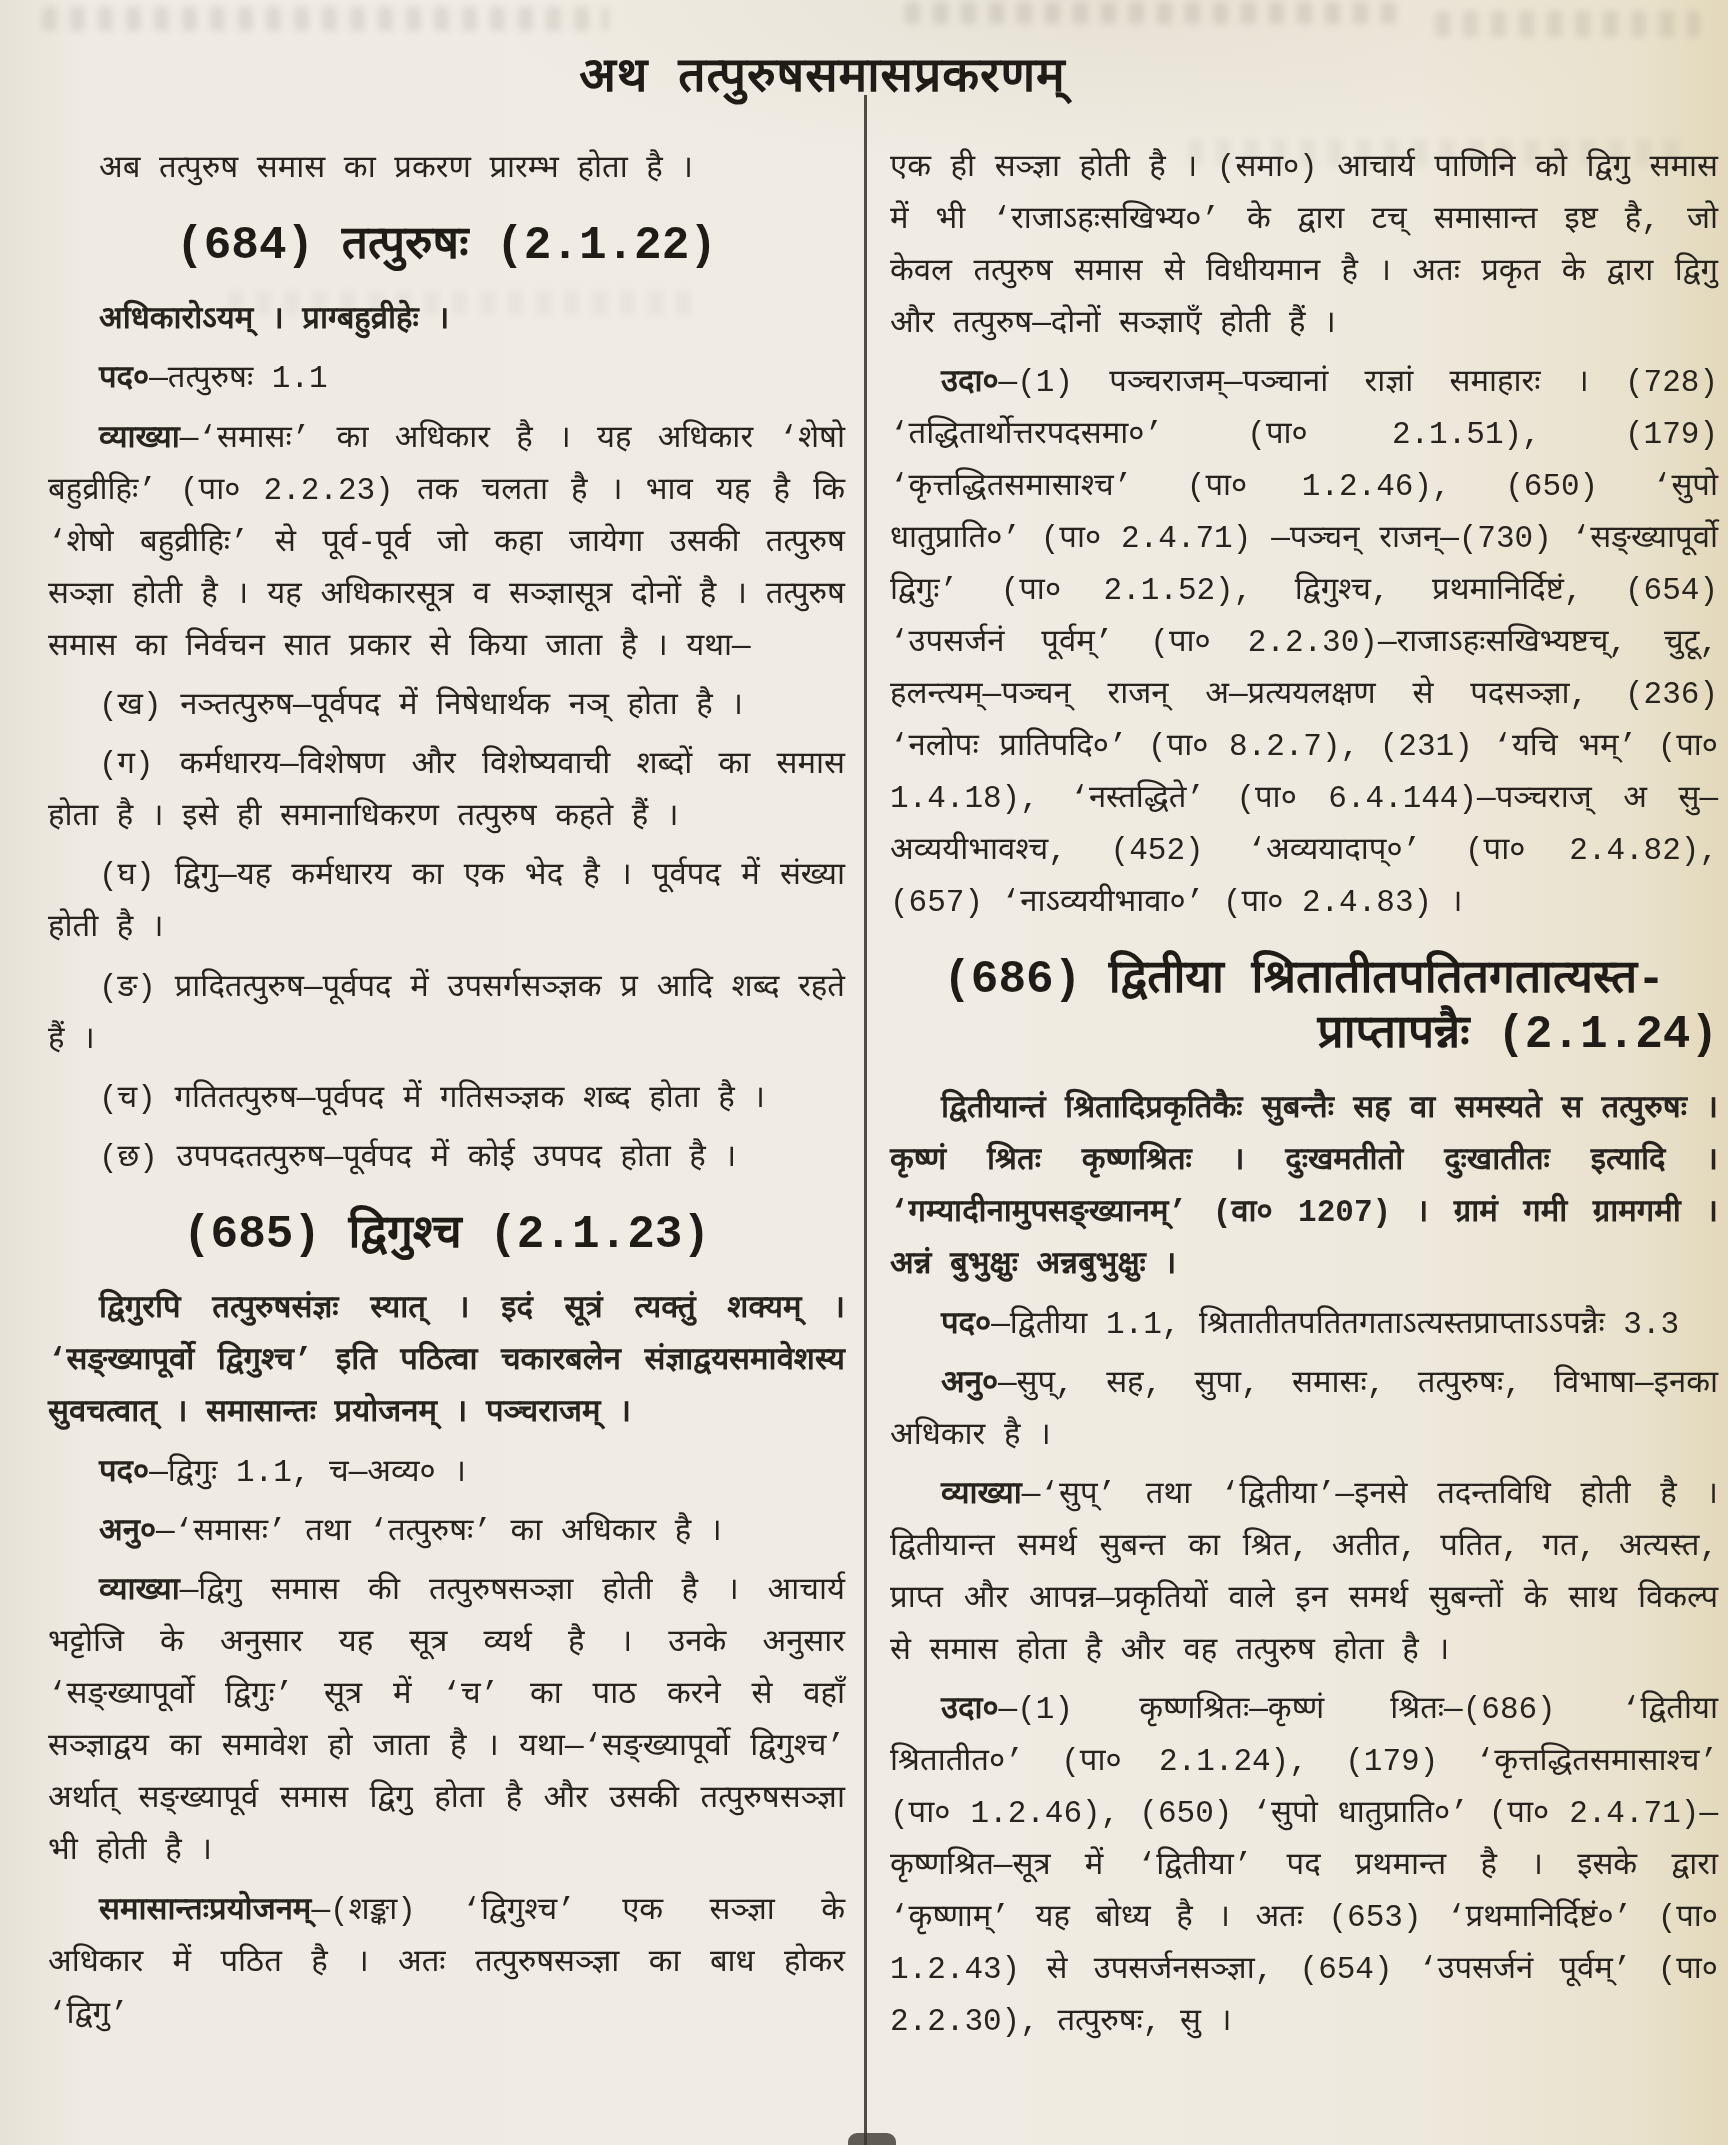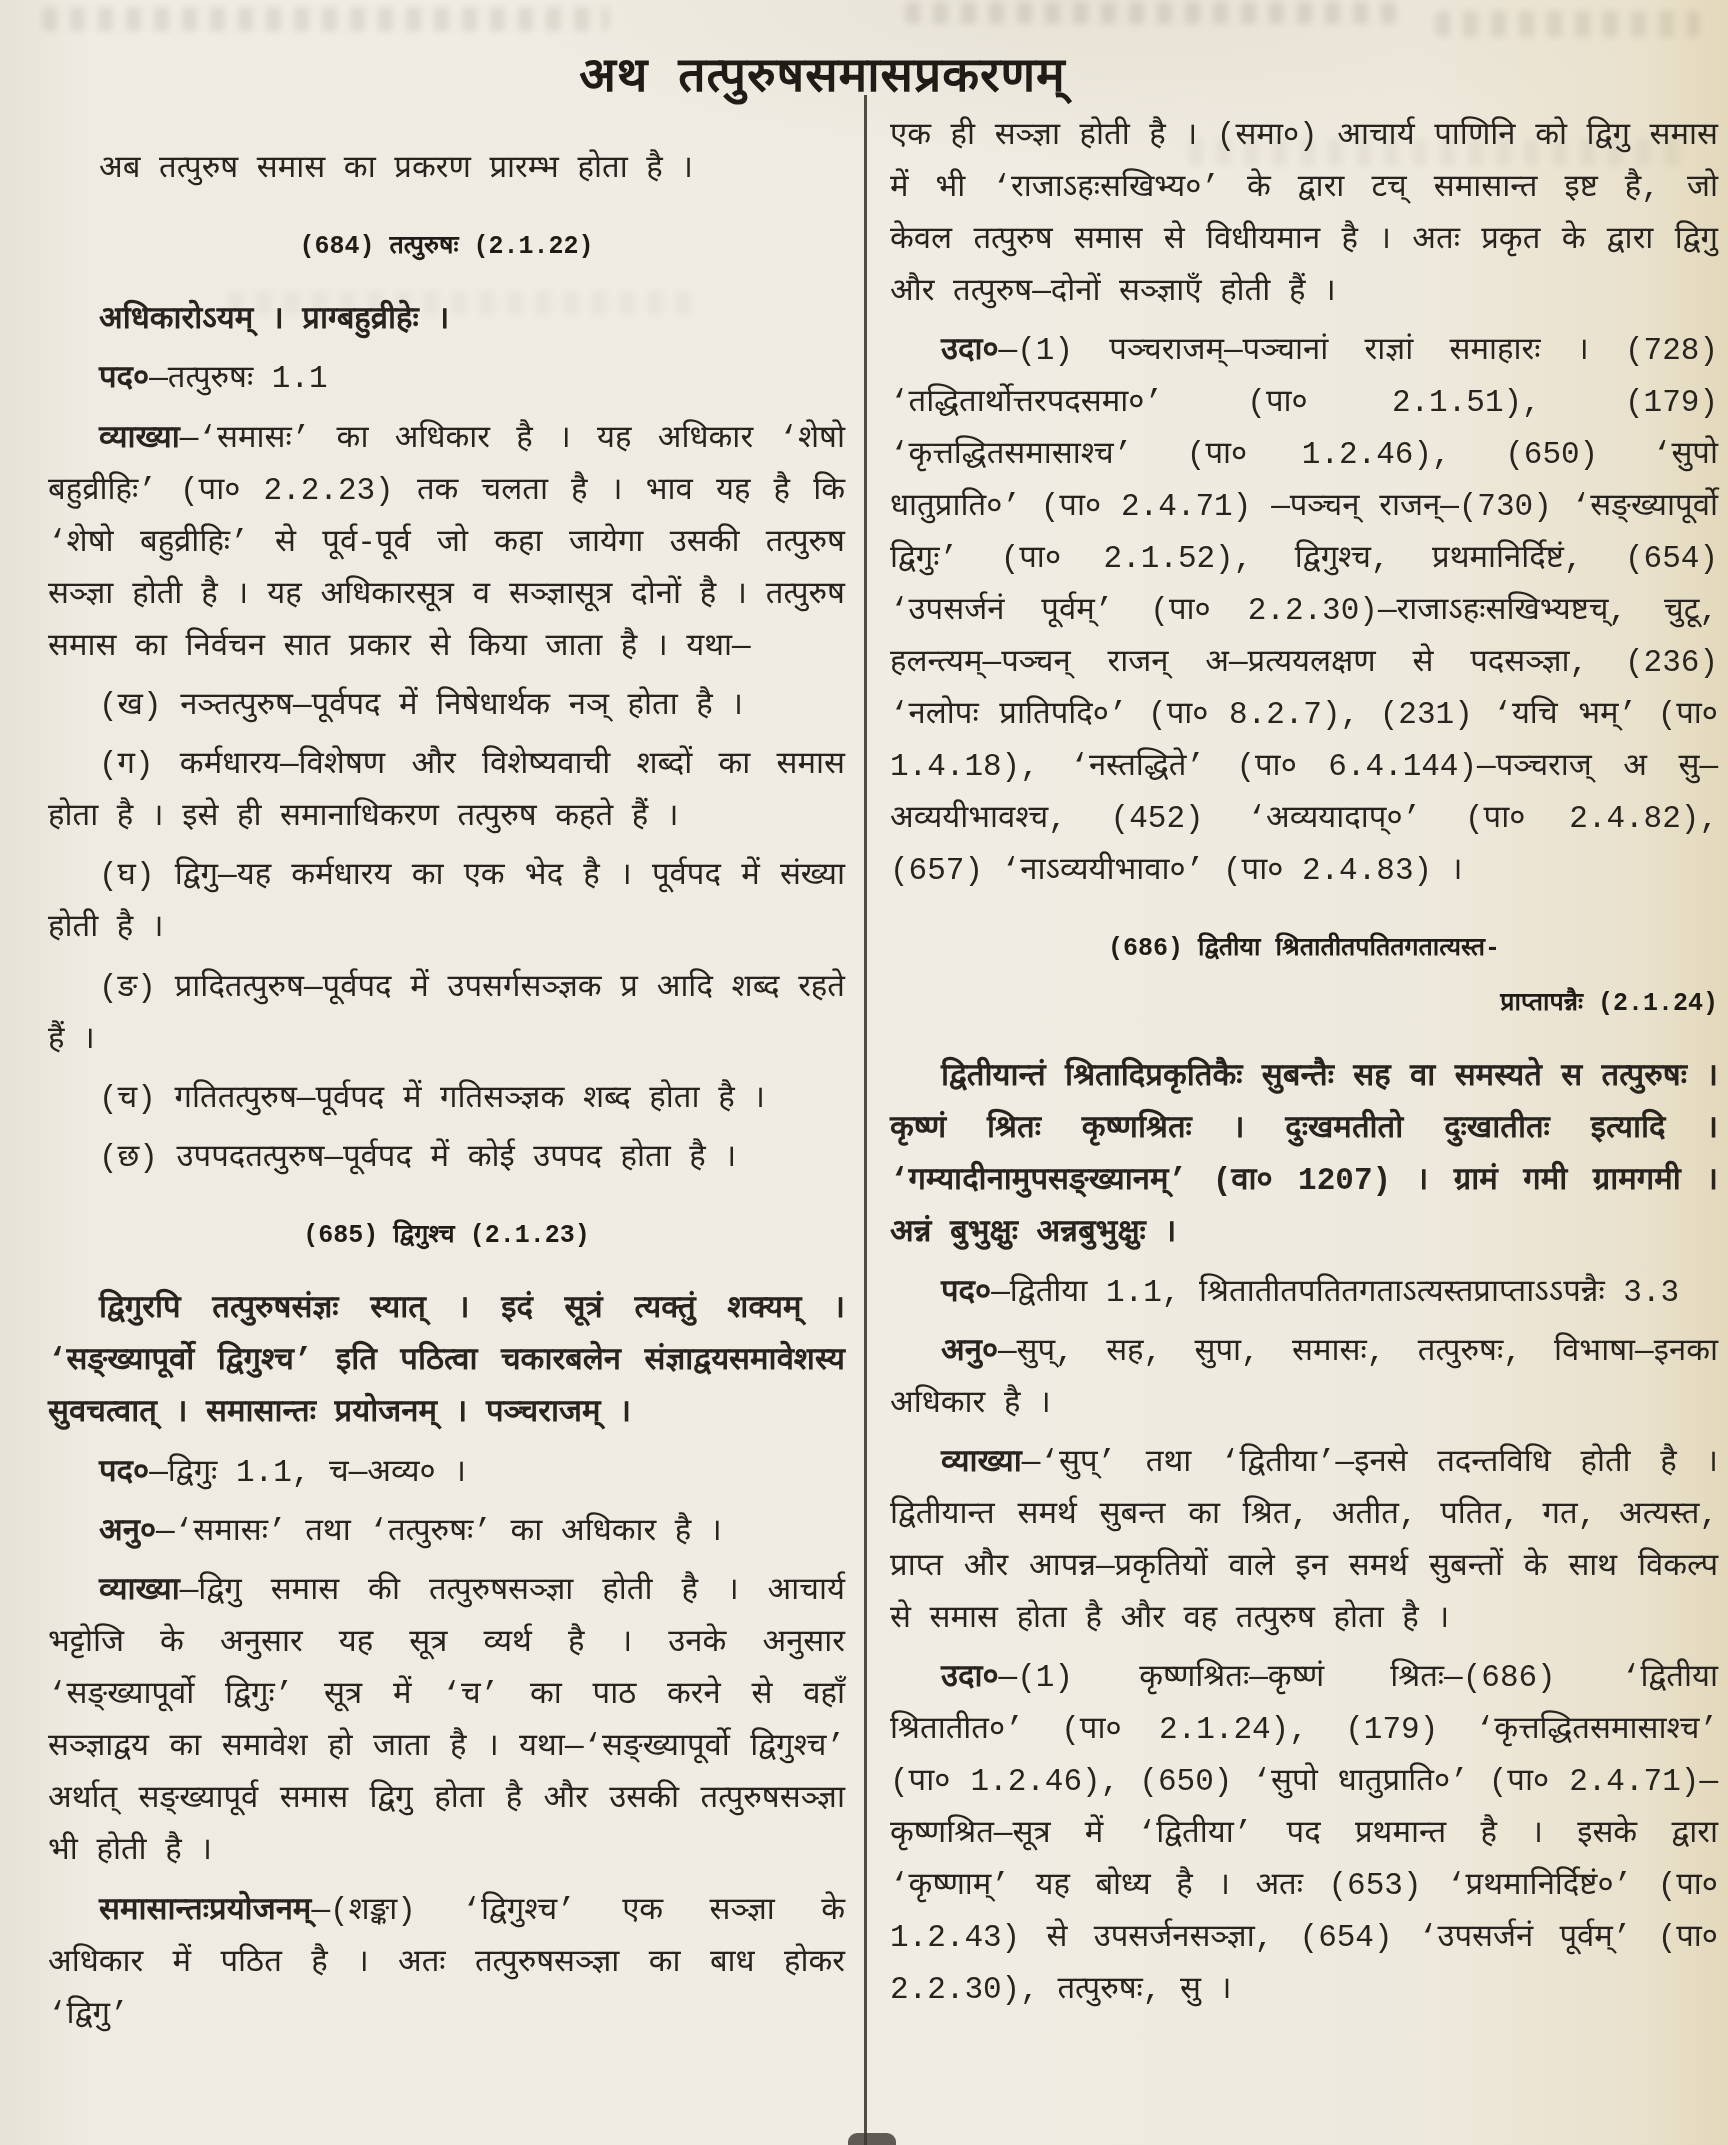--- a/index.html
+++ b/index.html
@@ -39,28 +39,28 @@
   .divider{
     position:absolute;left:864px;top:95px;bottom:0;width:2.7px;
     background:#3e3a33;opacity:.9;
   }
   .col{
     position:absolute;
     font-size:31px;line-height:52px;
     text-align:justify;
   }
   .col-left{left:48px;top:143px;width:797px;}
-  .col-right{left:890px;top:110px;width:828px;}
+  .col-right{left:890px;top:142px;width:828px;}
   .p{margin:0 0 7.3px 0;text-indent:51px;}
   .p.no-indent{text-indent:0;}
   .p.vritti{font-weight:bold;}
   .lead{font-weight:bold;}
   .heading{
     font-weight:bold;text-align:center;text-indent:0;
-    font-size:25px;line-height:55px;
+    font-size:46px;line-height:55px;
     margin:24px 0 20px 0;color:#1f1c18;
   }
   .heading .h-line2{text-align:right;padding-left:123px;}
 </style>
 </head>
 <body>
 
 <div class="page">
 
   <div class="ghost g1"></div>

